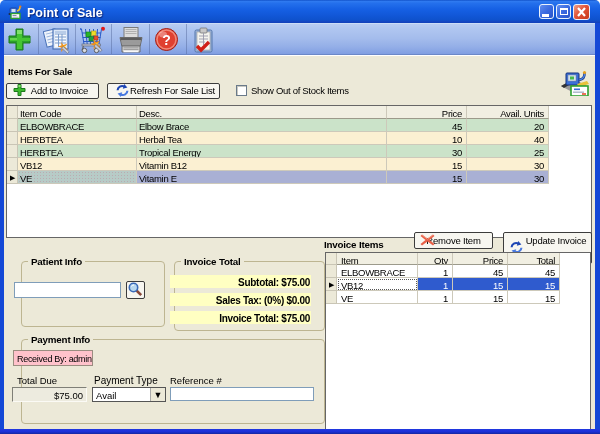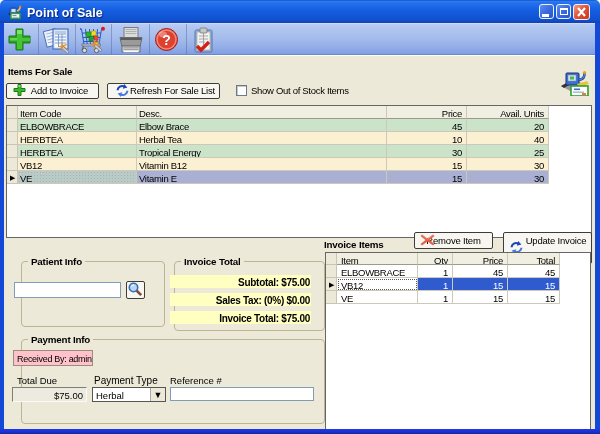--- a/index.html
+++ b/index.html
@@ -252,21 +252,21 @@
   <div class="abs ystrip" style="left:170px;top:311px;width:141px;height:13px;">Invoice Total: $75.00</div>
 
   <div class="abs groupbox" style="left:12px;top:339px;width:304px;height:85px;">
       <span class="grouptitle">Payment Info</span>
     </div>
   <div class="abs" style="left:13px;top:350px;width:80px;height:16px;background:#ffc2cb;border:1px solid #9a8d80;padding:3px 0 0 3px;font-size:9px;letter-spacing:-0.3px;white-space:nowrap;overflow:hidden;">Received By: admin</div>
   <div class="abs" style="left:17px;top:375px;font-size:9.5px;">Total Due</div>
   <div class="abs" style="left:94px;top:375px;font-size:10px;">Payment Type</div>
   <div class="abs" style="left:170px;top:375px;font-size:9.5px;">Reference #</div>
   <div class="abs sunken" style="left:12px;top:387px;width:75px;height:15px;text-align:right;padding:2px 3px 0 0;">$75.00</div>
-  <div class="abs" style="left:92px;top:387px;width:74px;height:15px;background:#fff;border:1px solid #555;padding:2px 0 0 3px;font-size:9.5px;">Herbal</div>
+  <div class="abs" style="left:92px;top:387px;width:74px;height:15px;background:#fff;border:1px solid #555;padding:2px 0 0 3px;font-size:9.5px;">Avail</div>
   <div class="abs" style="left:150px;top:388px;width:15px;height:13px;background:#ece9d8;border-left:1px solid #aaa;text-align:center;font-size:9px;line-height:14px;color:#000;">▼</div>
   <div class="abs tinput" style="left:170px;top:387px;width:144px;height:14px;"></div>
 
   <div class="abs grouplabel" style="left:324px;top:239px;">Invoice Items</div>
   <div class="abs btn" style="left:414px;top:232px;width:79px;height:17px;line-height:15px;"><span class="bicon" style="left:5px;"><svg width="15" height="13" viewBox="0 0 15 13">
           <path d="M2 1 L7.5 5 L13 1 L14.5 2.5 L9.5 6.5 L14.5 10.5 L13 12 L7.5 8 L2 12 L0.5 10.5 L5.5 6.5 L0.5 2.5 z" fill="#e86048"></path>
           <path d="M2.2 1.6 L7.5 5.5 L12.8 1.6" stroke="#f8a890" stroke-width="0.8" fill="none"></path>
         </svg></span><span class="lbl" style="">Remove Item</span></div>
   <div class="abs btn" style="left:503px;top:232px;width:89px;height:32px;line-height:15px;"><span class="bicon" style="left:5px;"><svg width="15" height="14" viewBox="0 0 15 14">
           <path d="M2.6 6.8 C2.6 3.6 6.2 1.6 9.4 3.0" fill="none" stroke="#1e46b4" stroke-width="2.1"></path>

